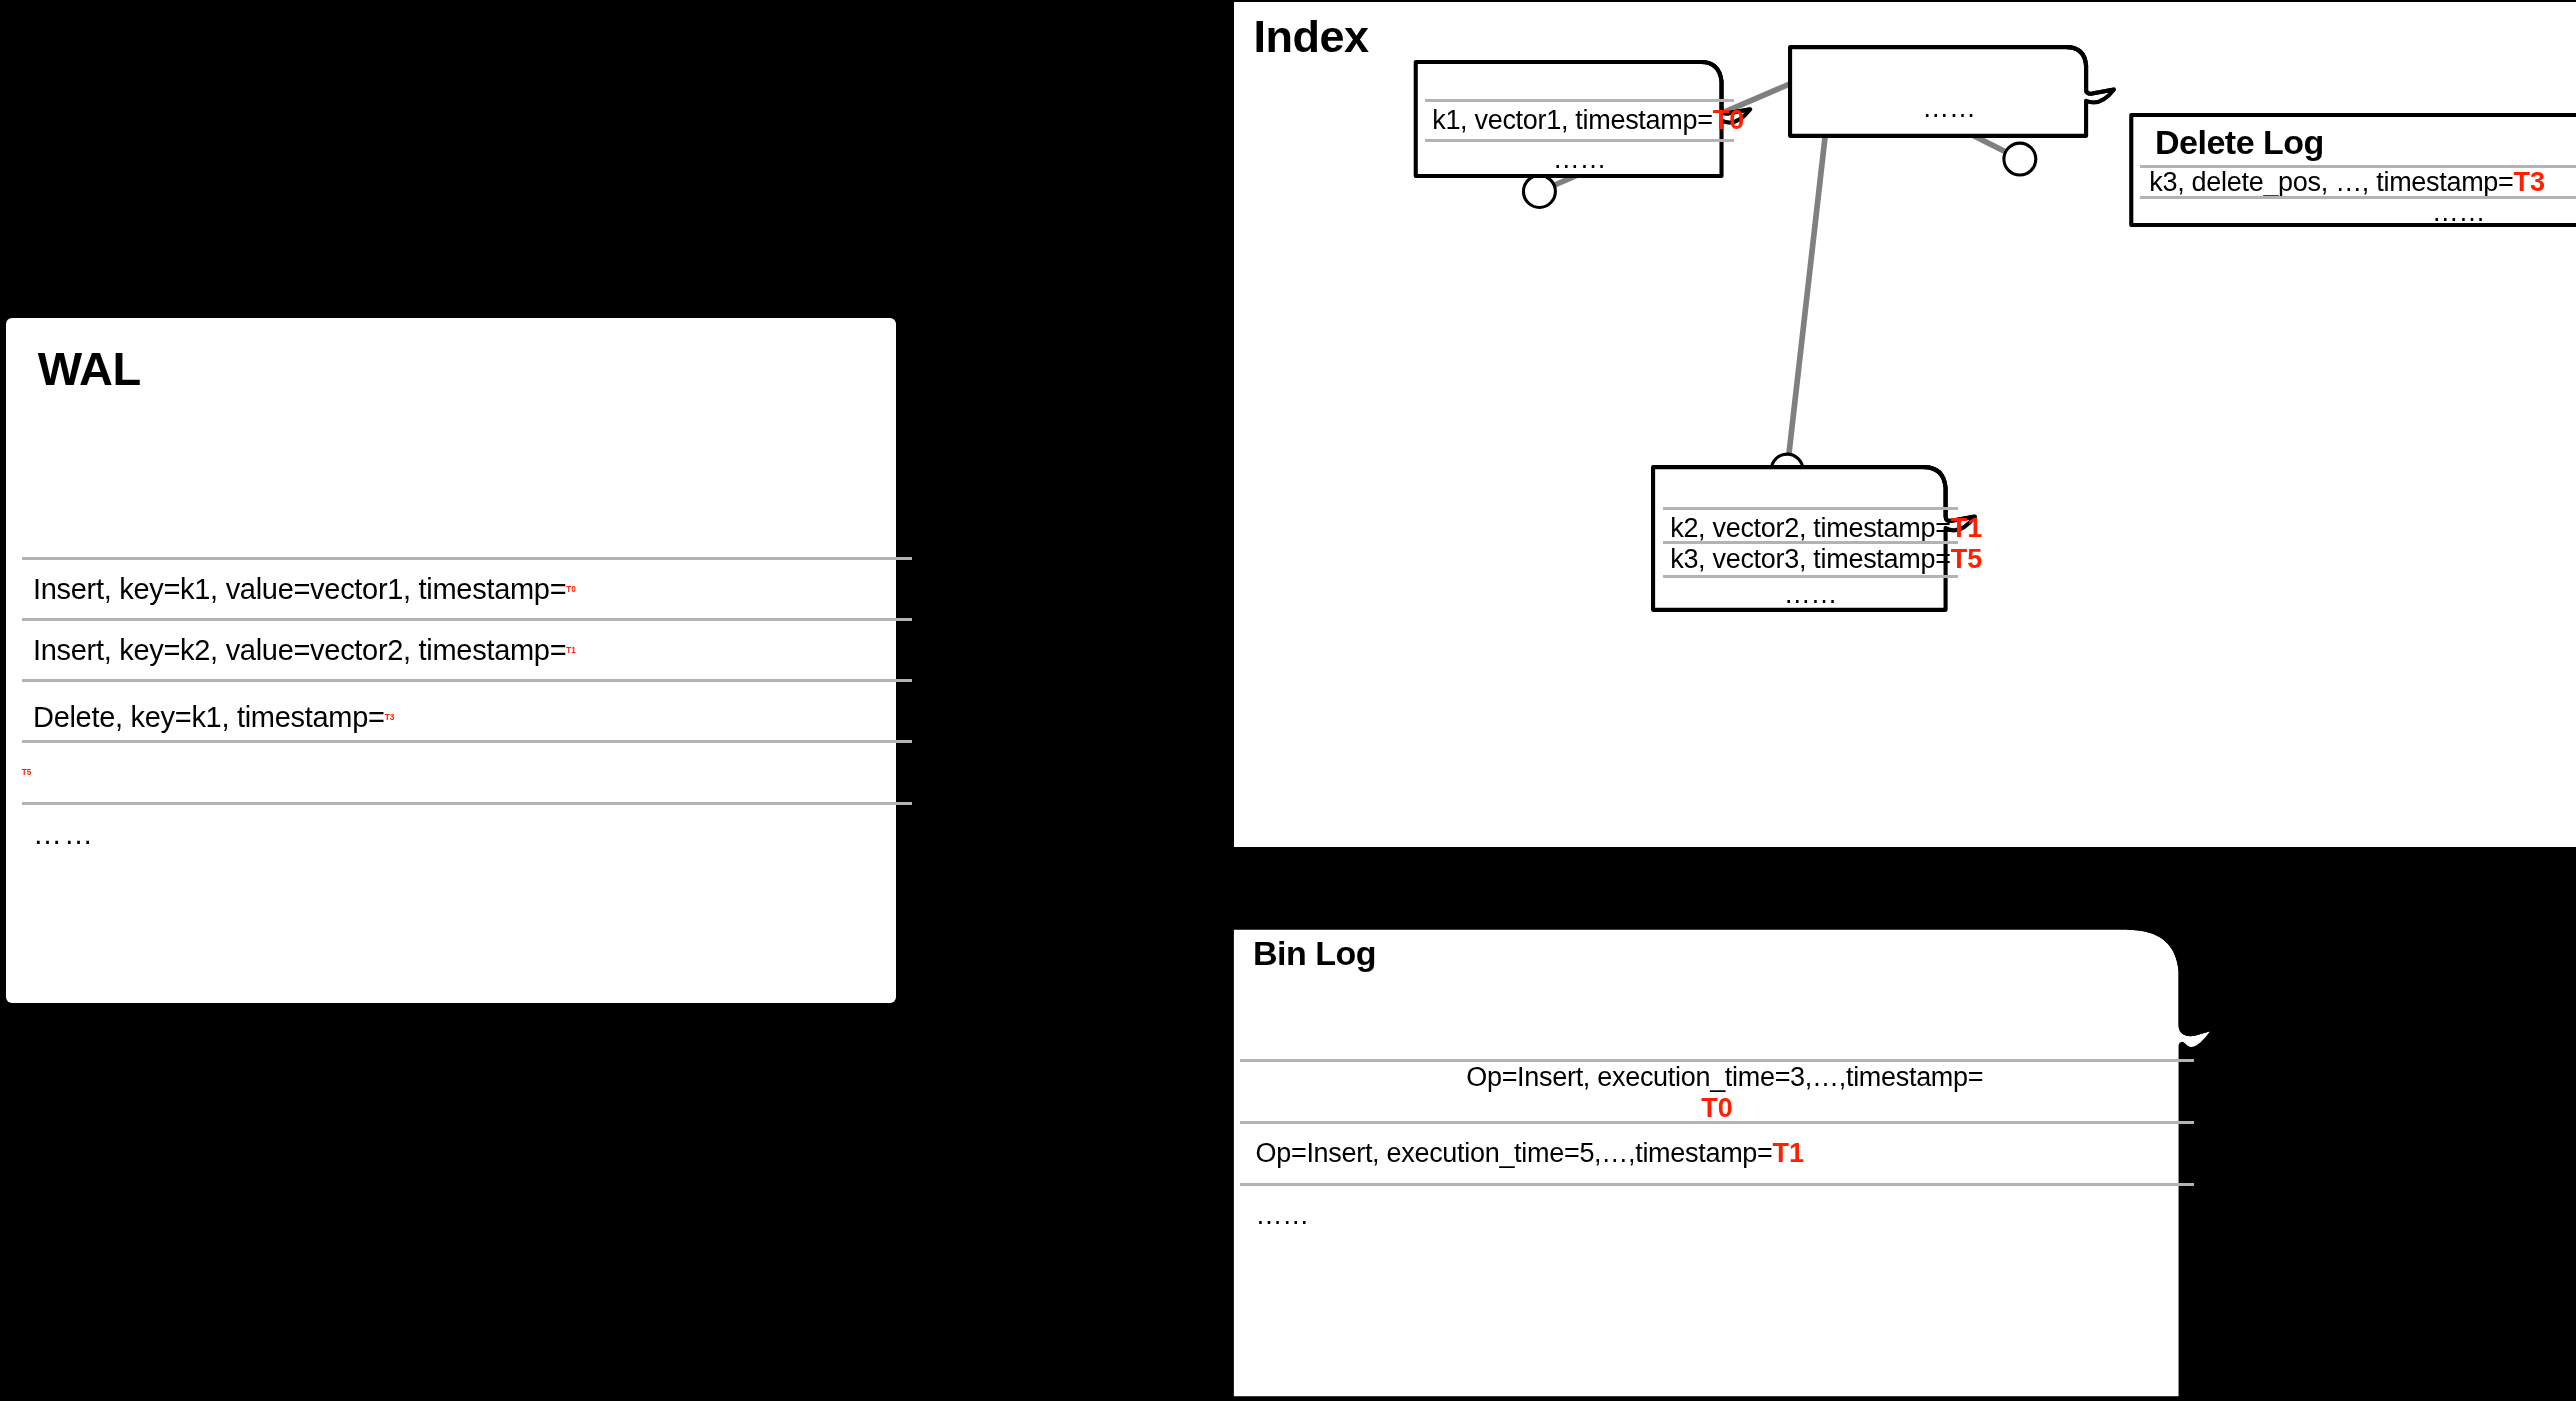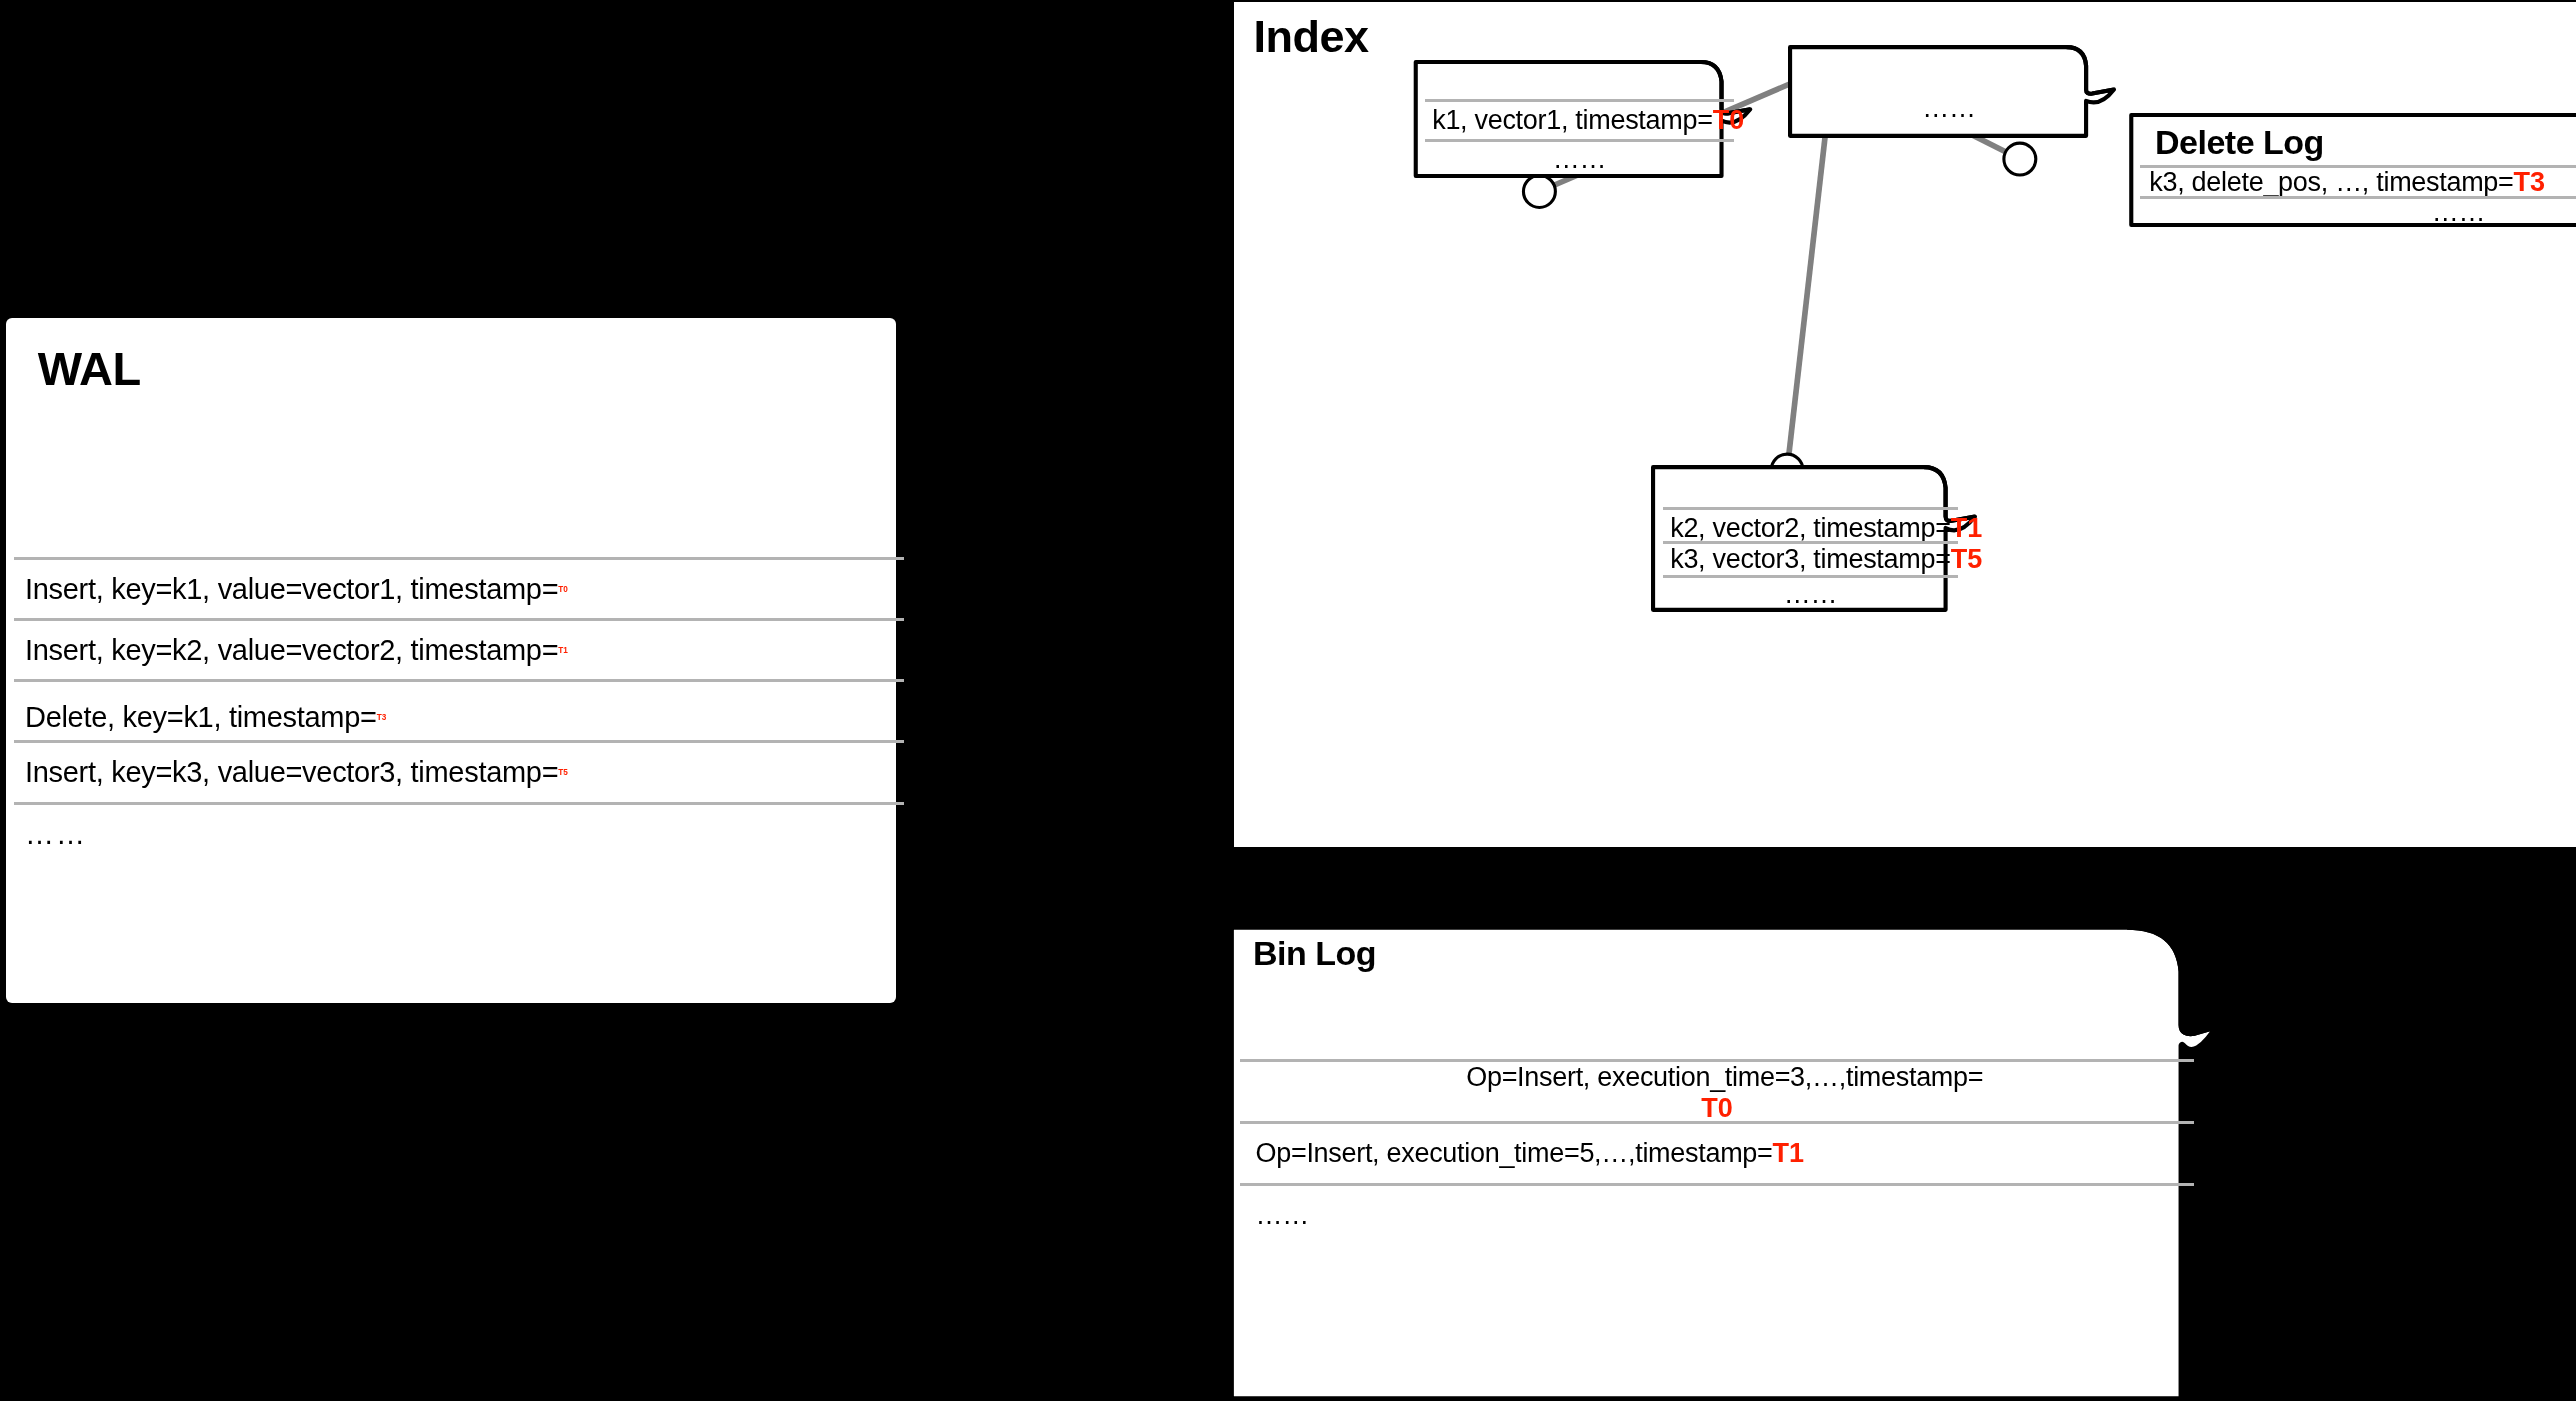--- a/index.html
+++ b/index.html
@@ -39,21 +39,21 @@
     border-radius: 6px;
   }
   #wal-title {
     left: 32px;
     top: 27px;
     font-size: 47px;
     line-height: 47px;
   }
   .wal-row {
     position: absolute;
-    left: 8px;
+    left: 16px;
     width: 100%;
     border-top: 3.6px solid #b3b3b3;
     box-sizing: border-box;
     display: flex;
     align-items: center;
   }
   .wal-row-text {
     padding-left: 11.3px;
     font-size: 29px;
     color: #000000;
@@ -169,21 +169,20 @@
       <span class="wal-row-text">Insert, key=k2, value=vector2, timestamp=</span>
         <span class="ts">T1</span>
     </div>
 
     <div class="wal-row" style="top:361px;height:74px;">
       <span class="wal-row-text">Delete, key=k1, timestamp=</span>
         <span class="ts">T3</span>
     </div>
 
     <div class="wal-row" style="top:422px;height:61px;">
-      <span class="wal-row-text">Insert, key=k3, value=vector3, timestamp=</span>
         <span class="ts">T5</span>
     </div>
 
     <div class="wal-row" style="top:484px;height:61px;border-bottom:none;">
       <span class="wal-row-text dots">……</span>
     </div>
   </div>
 
   <div class="panel" id="index-panel">
     <div class="panel-title" id="index-title">Index</div>

